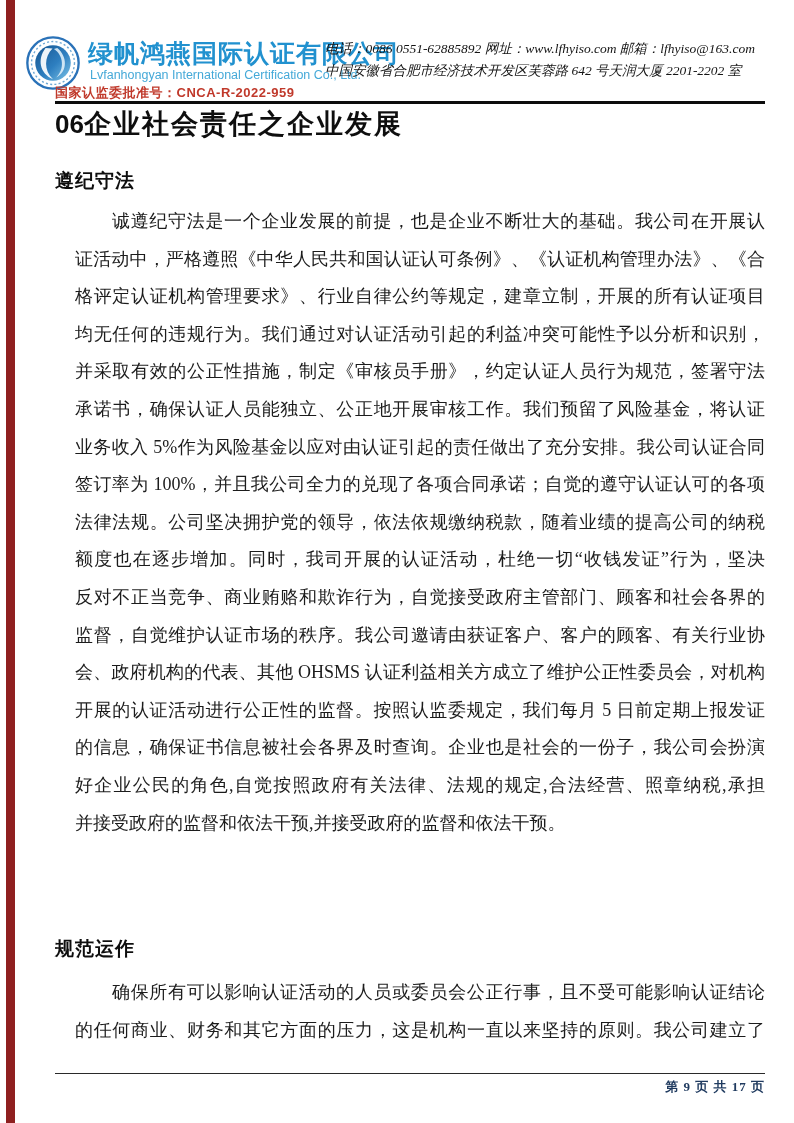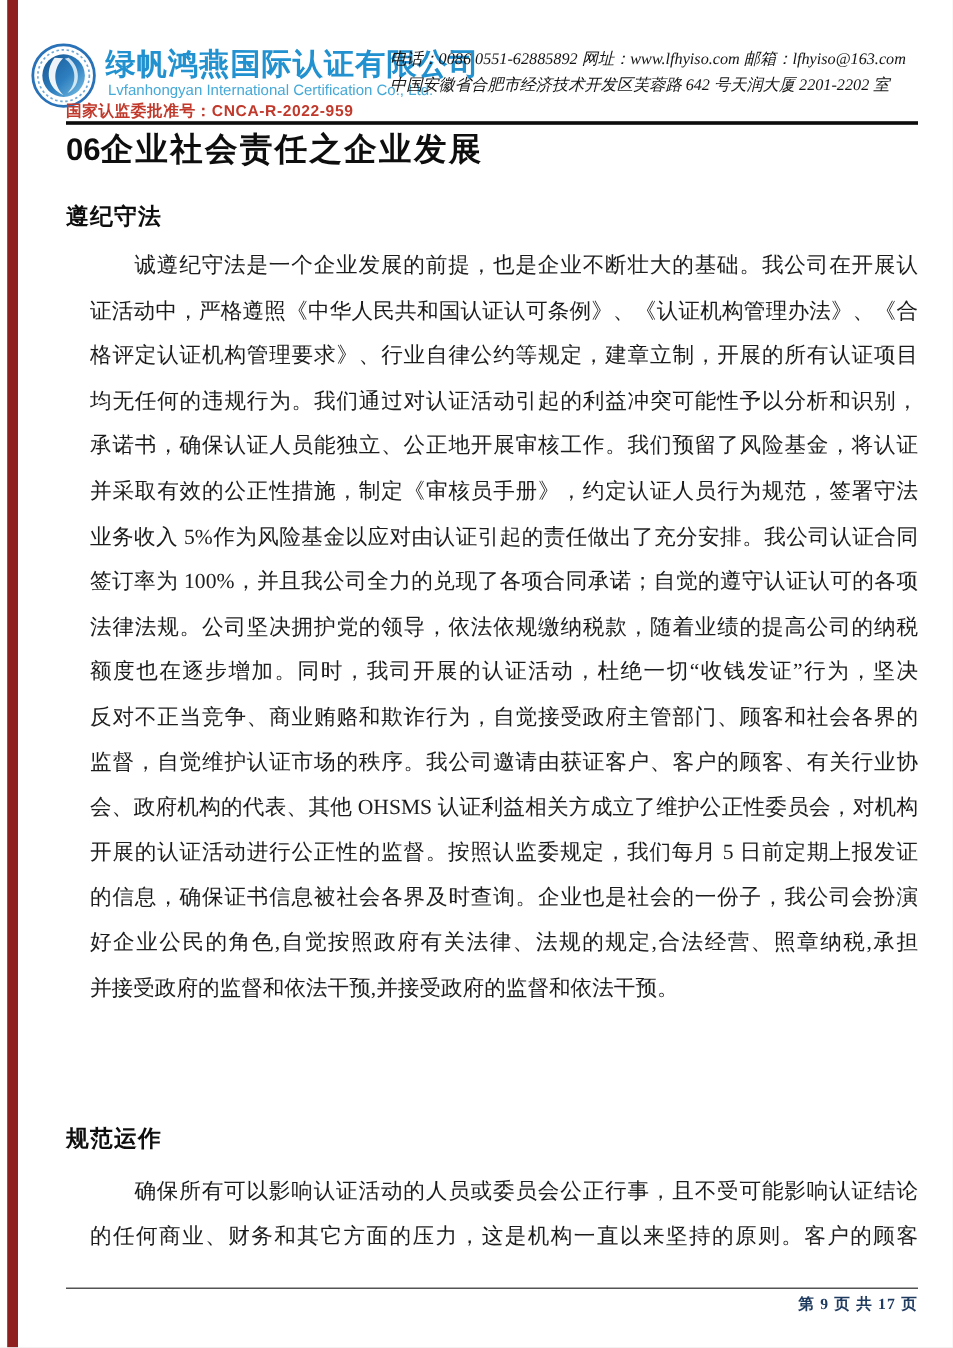--- a/index.html
+++ b/index.html
@@ -104,36 +104,36 @@
     <span class="num">06</span>
     <span class="txt">企业社会责任之企业发展</span>
   </div>
 
   <div class="sec-heading h1">遵纪守法</div>
   <div class="para p1">
       <div class="para-line">诚遵纪守法是一个企业发展的前提，也是企业不断壮大的基础。我公司在开展认</div>
       <div class="para-line">证活动中，严格遵照《中华人民共和国认证认可条例》、《认证机构管理办法》、《合</div>
       <div class="para-line">格评定认证机构管理要求》、行业自律公约等规定，建章立制，开展的所有认证项目</div>
       <div class="para-line">均无任何的违规行为。我们通过对认证活动引起的利益冲突可能性予以分析和识别，</div>
+      <div class="para-line">并采取有效的公正性措施，制定《审核员手册》，约定认证人员行为规范，签署守法</div>
       <div class="para-line">承诺书，确保认证人员能独立、公正地开展审核工作。我们预留了风险基金，将认证</div>
-      <div class="para-line">并采取有效的公正性措施，制定《审核员手册》，约定认证人员行为规范，签署守法</div>
       <div class="para-line">业务收入 5%作为风险基金以应对由认证引起的责任做出了充分安排。我公司认证合同</div>
       <div class="para-line">签订率为 100%，并且我公司全力的兑现了各项合同承诺；自觉的遵守认证认可的各项</div>
       <div class="para-line">法律法规。公司坚决拥护党的领导，依法依规缴纳税款，随着业绩的提高公司的纳税</div>
       <div class="para-line">额度也在逐步增加。同时，我司开展的认证活动，杜绝一切“收钱发证”行为，坚决</div>
       <div class="para-line">反对不正当竞争、商业贿赂和欺诈行为，自觉接受政府主管部门、顾客和社会各界的</div>
       <div class="para-line">监督，自觉维护认证市场的秩序。我公司邀请由获证客户、客户的顾客、有关行业协</div>
       <div class="para-line">会、政府机构的代表、其他 OHSMS 认证利益相关方成立了维护公正性委员会，对机构</div>
       <div class="para-line">开展的认证活动进行公正性的监督。按照认监委规定，我们每月 5 日前定期上报发证</div>
       <div class="para-line">的信息，确保证书信息被社会各界及时查询。企业也是社会的一份子，我公司会扮演</div>
       <div class="para-line">好企业公民的角色,自觉按照政府有关法律、法规的规定,合法经营、照章纳税,承担</div>
       <div class="para-line line-left">并接受政府的监督和依法干预,并接受政府的监督和依法干预。</div>
     </div>
 
   <div class="sec-heading h2">规范运作</div>
   <div class="para p2">
       <div class="para-line">确保所有可以影响认证活动的人员或委员会公正行事，且不受可能影响认证结论</div>
-      <div class="para-line">的任何商业、财务和其它方面的压力，这是机构一直以来坚持的原则。客户的顾客</div>
+      <div class="para-line">的任何商业、财务和其它方面的压力，这是机构一直以来坚持的原则。我公司建立了</div>
     </div>
 
   <div class="footer-rule"></div>
   <div class="page-num">第 9 页 共 17 页</div>
 </div>
 
 </body></html>

